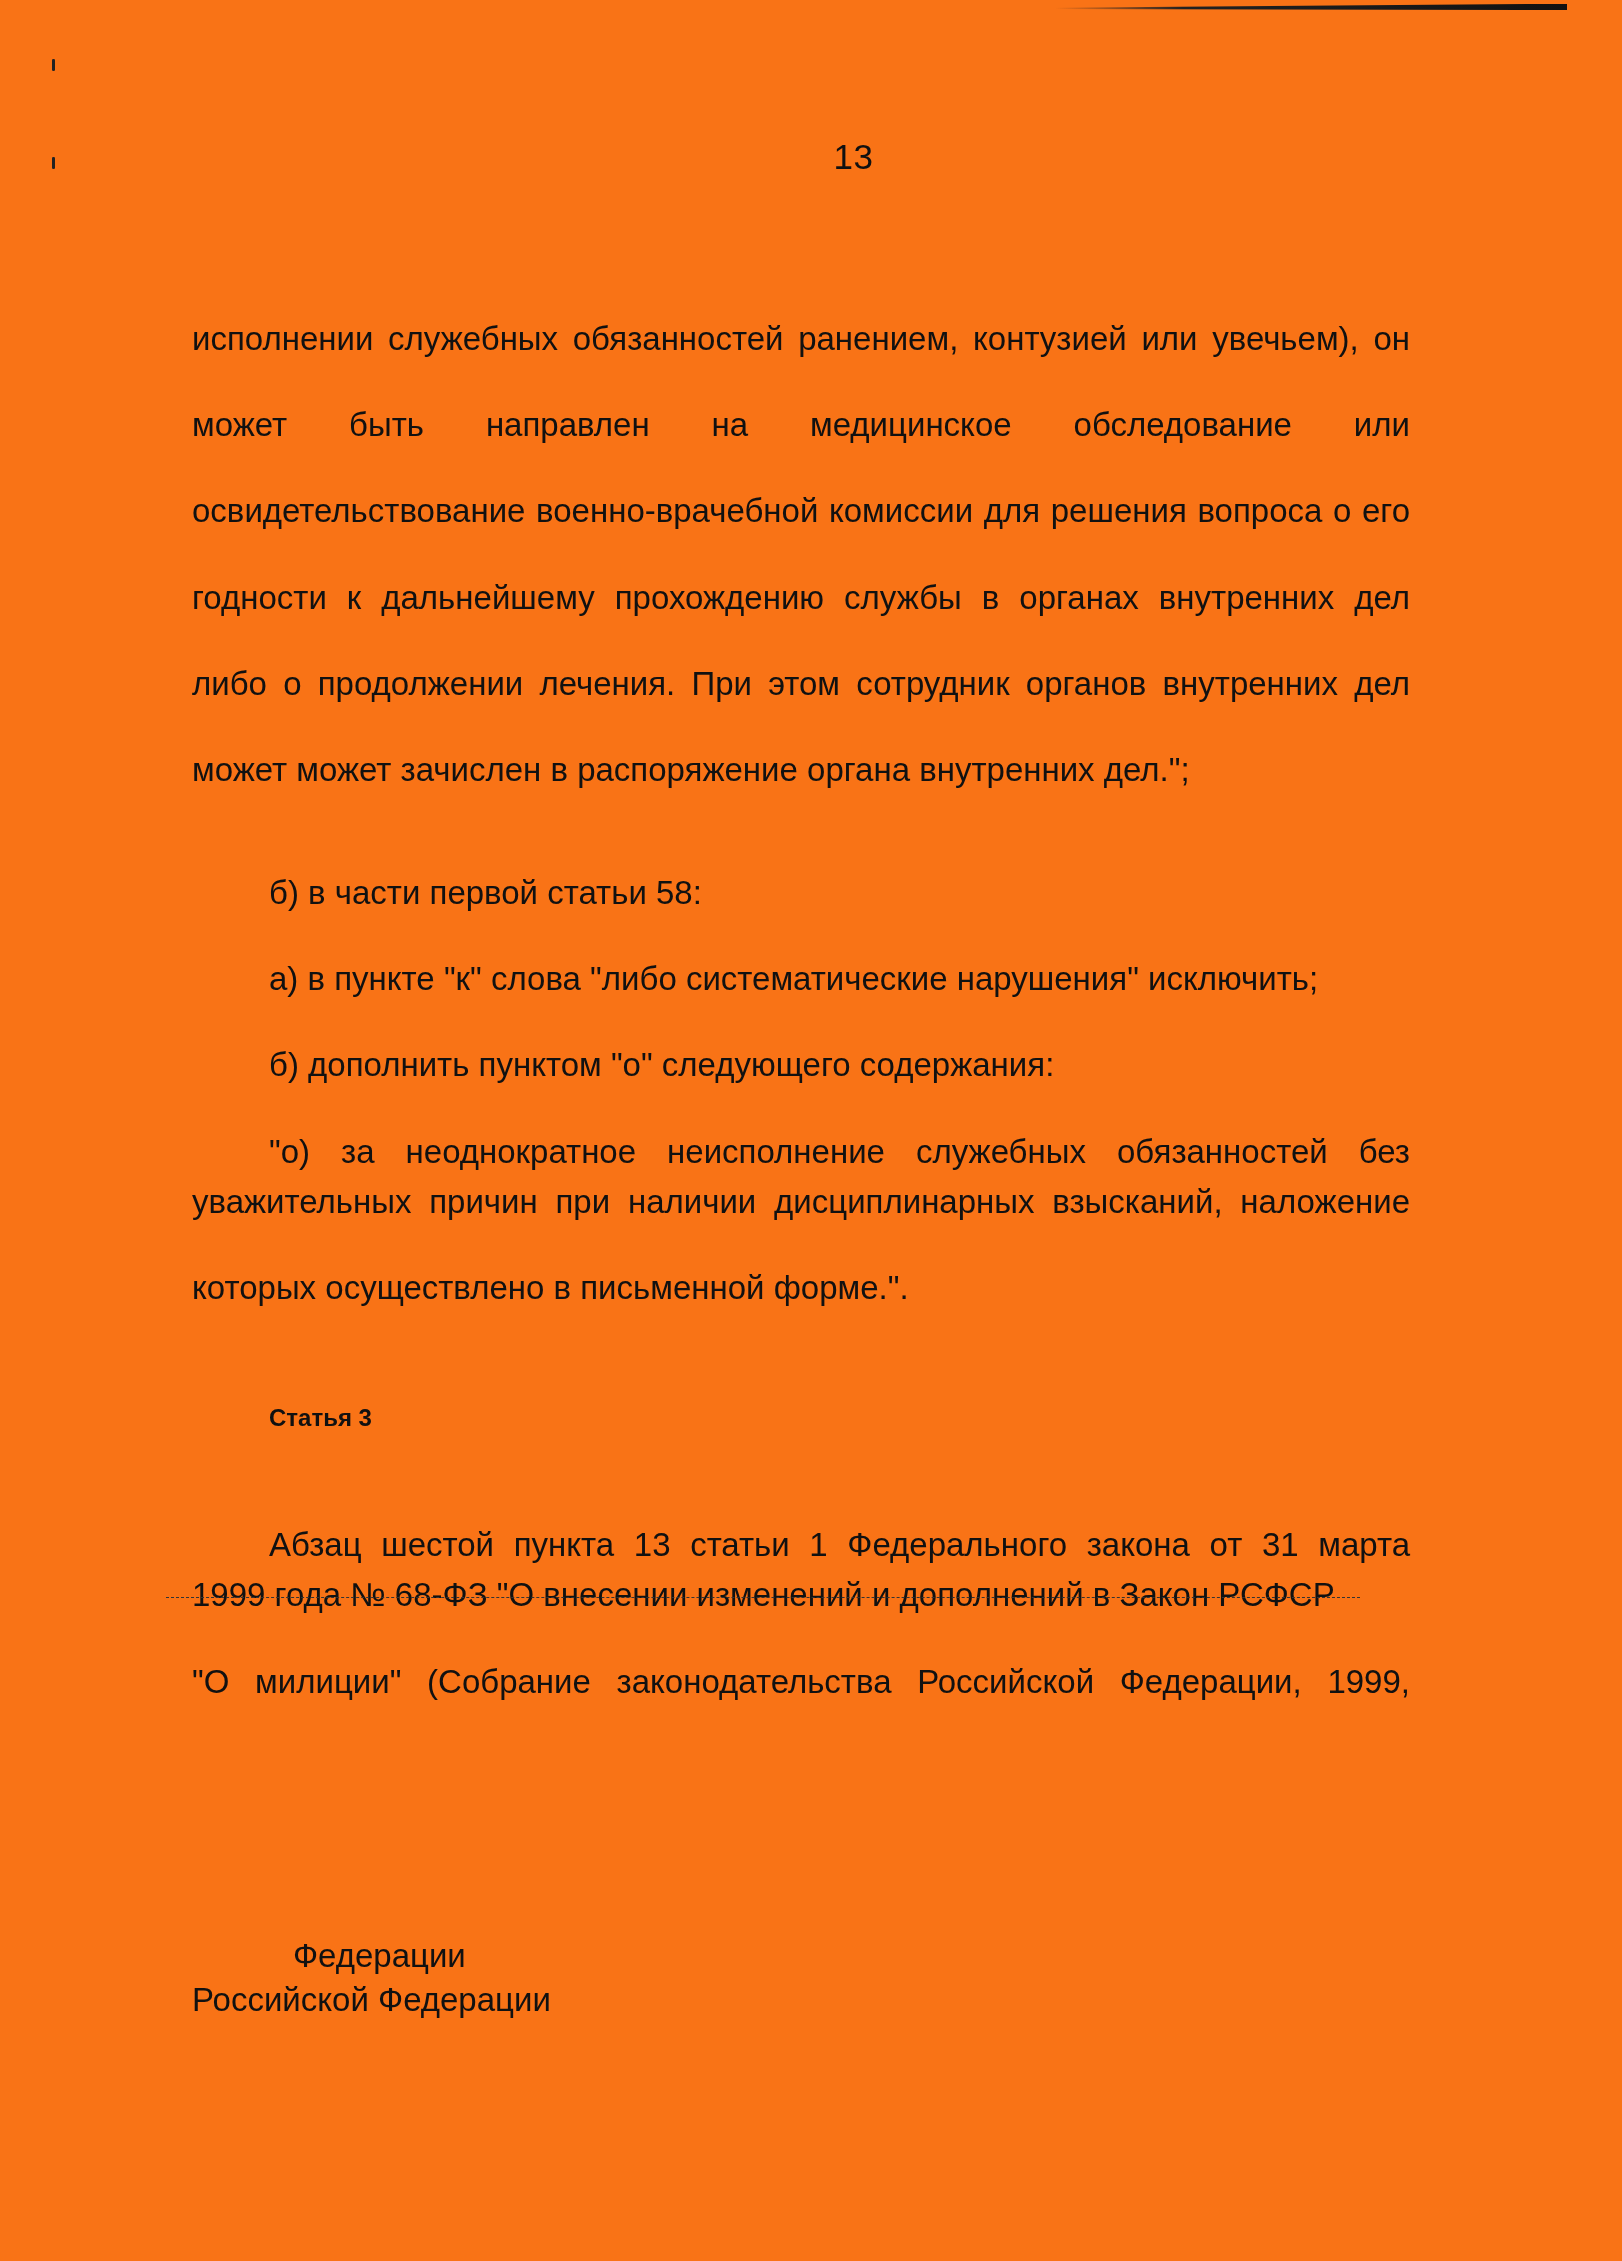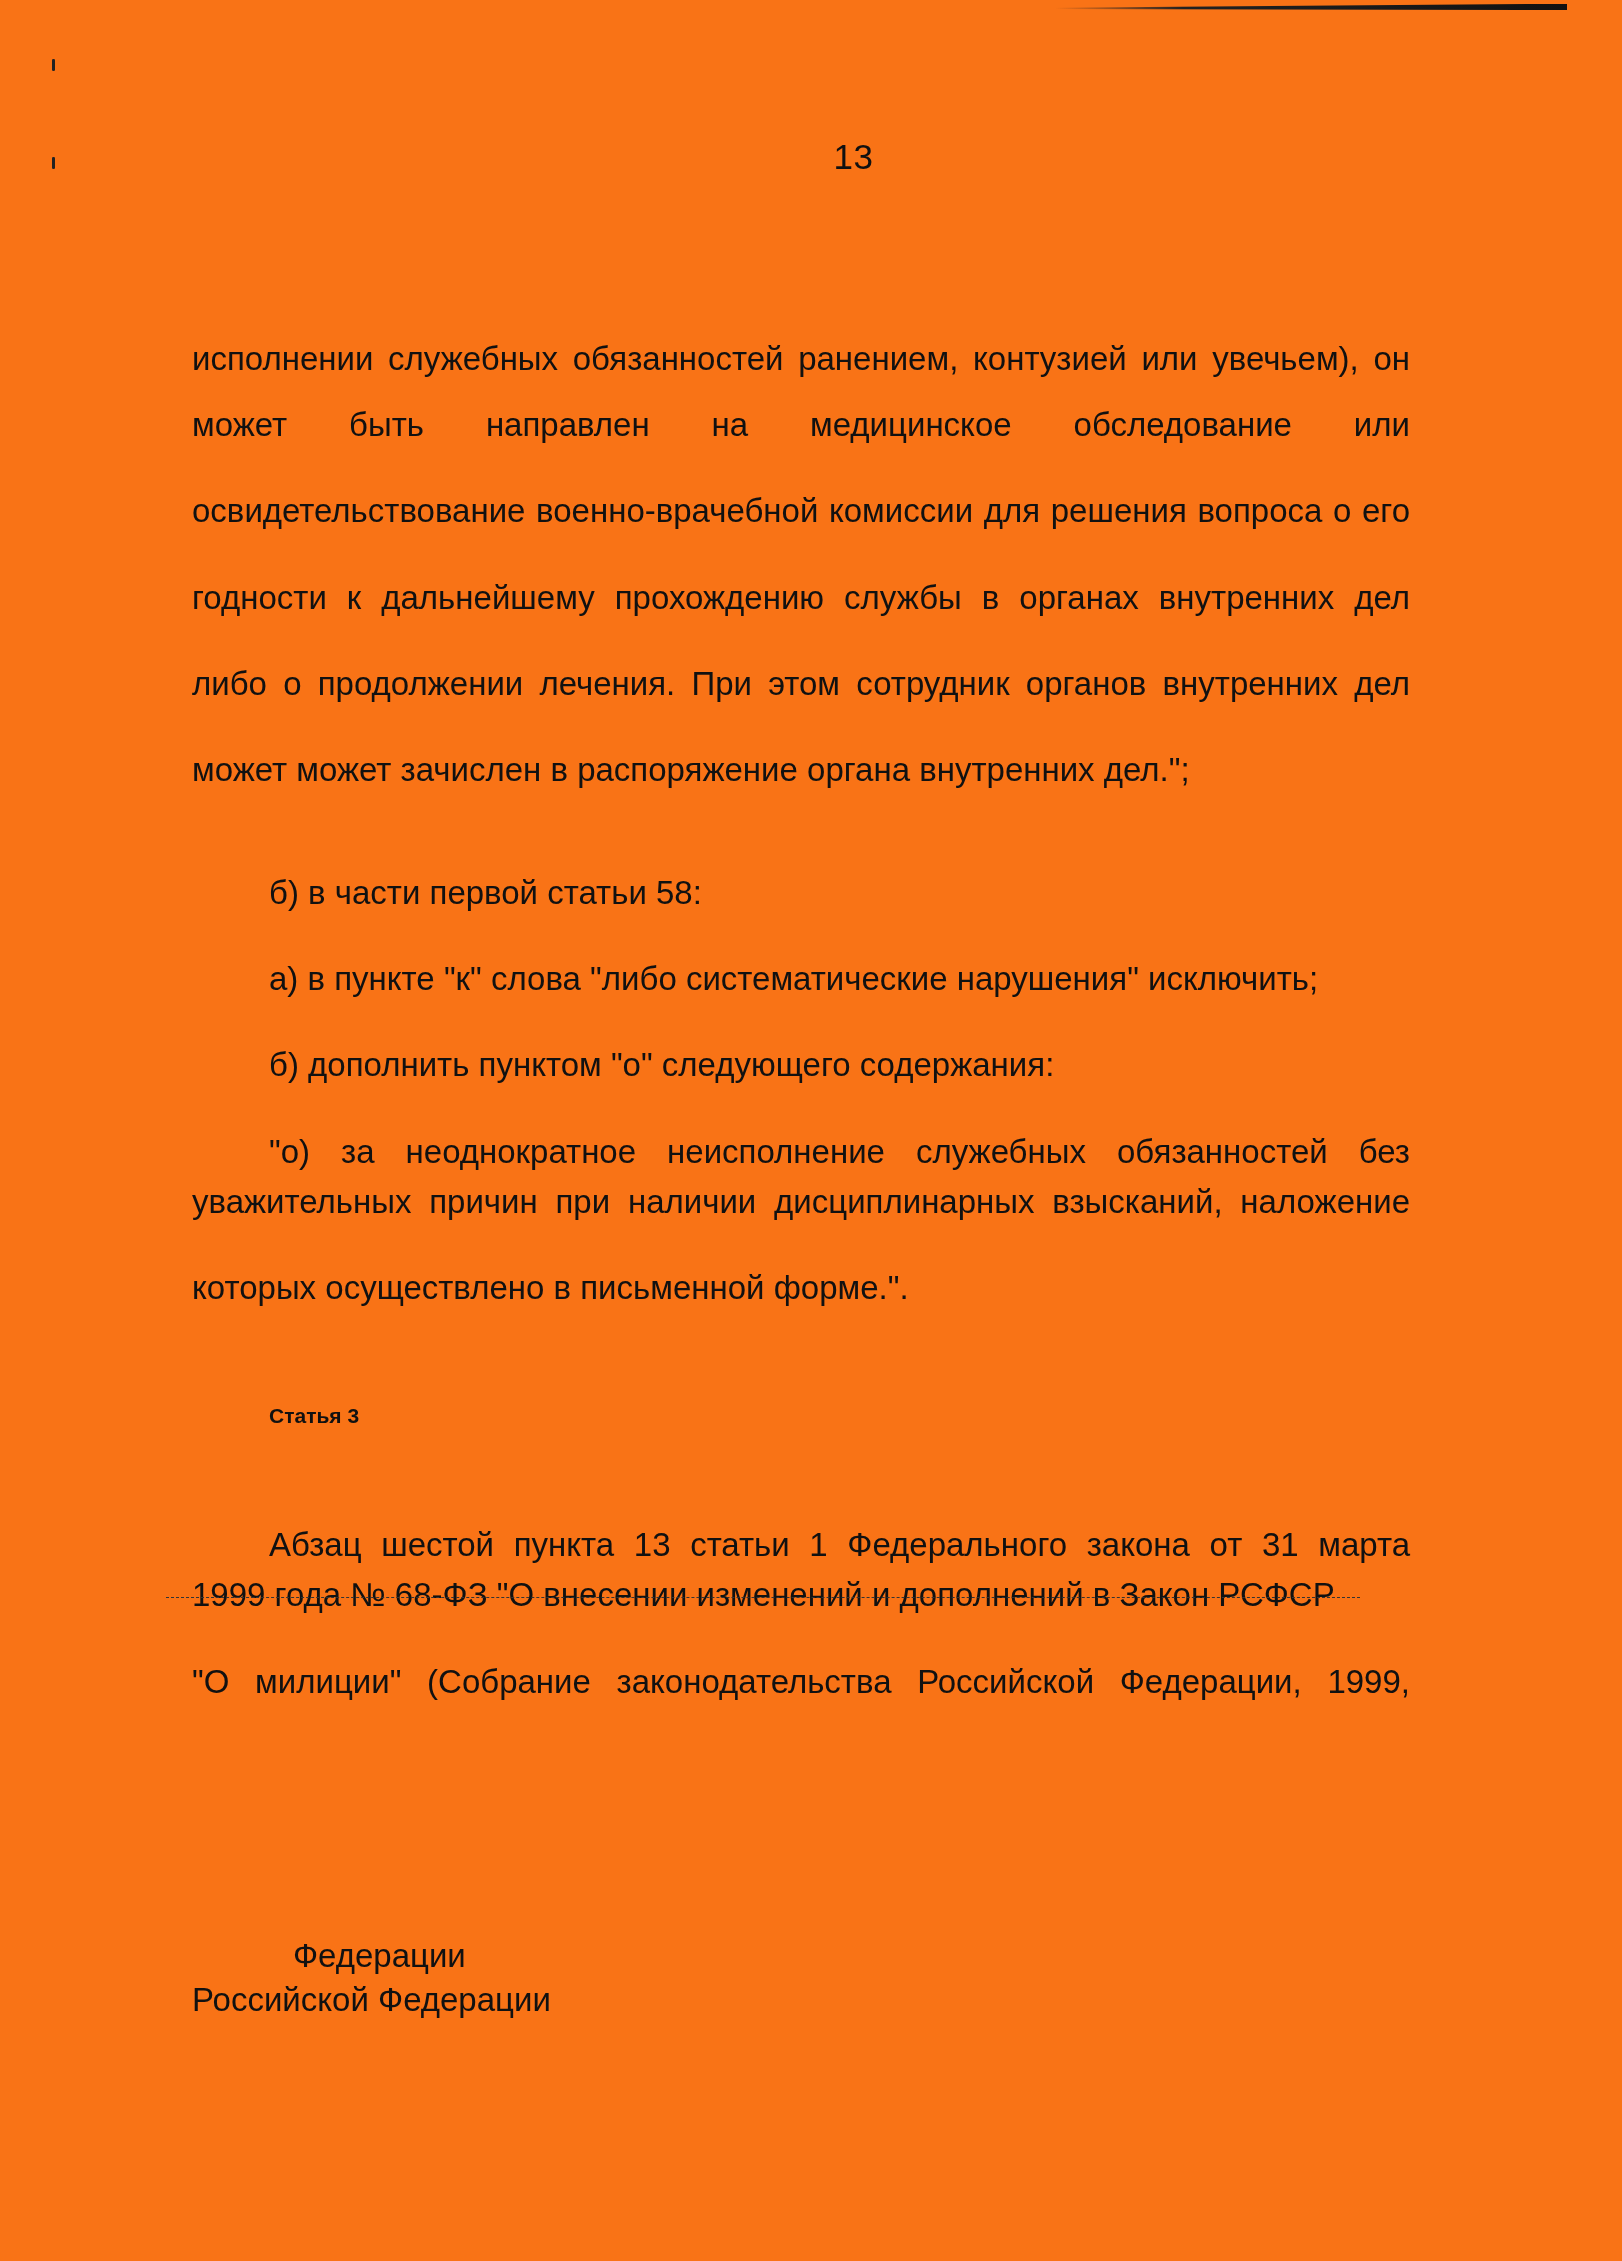--- a/index.html
+++ b/index.html
@@ -22,21 +22,21 @@
   }
   .line {
     position: absolute; left: 192px; width: 1218px;
     font-size: 33px; line-height: 38px; white-space: nowrap;
   }
   .justify {
     text-align: justify; text-align-last: justify; white-space: normal;
   }
   .indent { left: 269px; width: 1141px; margin-top: 36px; }
   .article-title {
-    position: absolute; left: 269px; font-size: 21px; font-weight: bold;
+    position: absolute; left: 269px; font-size: 24px; font-weight: bold;
   }
   .struck { position: relative; display: inline-block; }
   .struck::after {
     content: ""; position: absolute; left: -25.6px; right: -25.6px; top: 56%;
     border-top: 1.9px dashed #333;
   }
   .signature {
     position: absolute; font-size: 33px; line-height: 43px; white-space: nowrap;
   }
 </style>
@@ -44,21 +44,21 @@
 <body>
 
 <div class="page">
 
   <div class="scan-bar"></div>
   <div class="margin-mark" style="left:52px; top:59px;"></div>
   <div class="margin-mark" style="left:52px; top:157px;"></div>
 
   <div class="page-number">13</div>
 
-  <div class="line justify" style="top:320px;margin-top:20px;">исполнении служебных обязанностей ранением, контузией или увечьем), он</div>
+  <div class="line justify" style="top:320px;">исполнении служебных обязанностей ранением, контузией или увечьем), он</div>
   <div class="line justify" style="top:406px;">может быть направлен на медицинское обследование или</div>
   <div class="line justify" style="top:492px;">освидетельствование военно-врачебной комиссии для решения вопроса о его</div>
   <div class="line justify" style="top:579px;">годности к дальнейшему прохождению службы в органах внутренних дел</div>
   <div class="line justify" style="top:665px;">либо о продолжении лечения. При этом сотрудник органов внутренних дел</div>
   <div class="line" style="top:751px;">может может зачислен в распоряжение органа внутренних дел.";</div>
 
   <div class="line indent" style="top:838px;">б) в части первой статьи 58:</div>
   <div class="line indent" style="top:924px;">а) в пункте "к" слова "либо систематические нарушения" исключить;</div>
   <div class="line indent" style="top:1010px;">б) дополнить пунктом "о" следующего содержания:</div>
 

